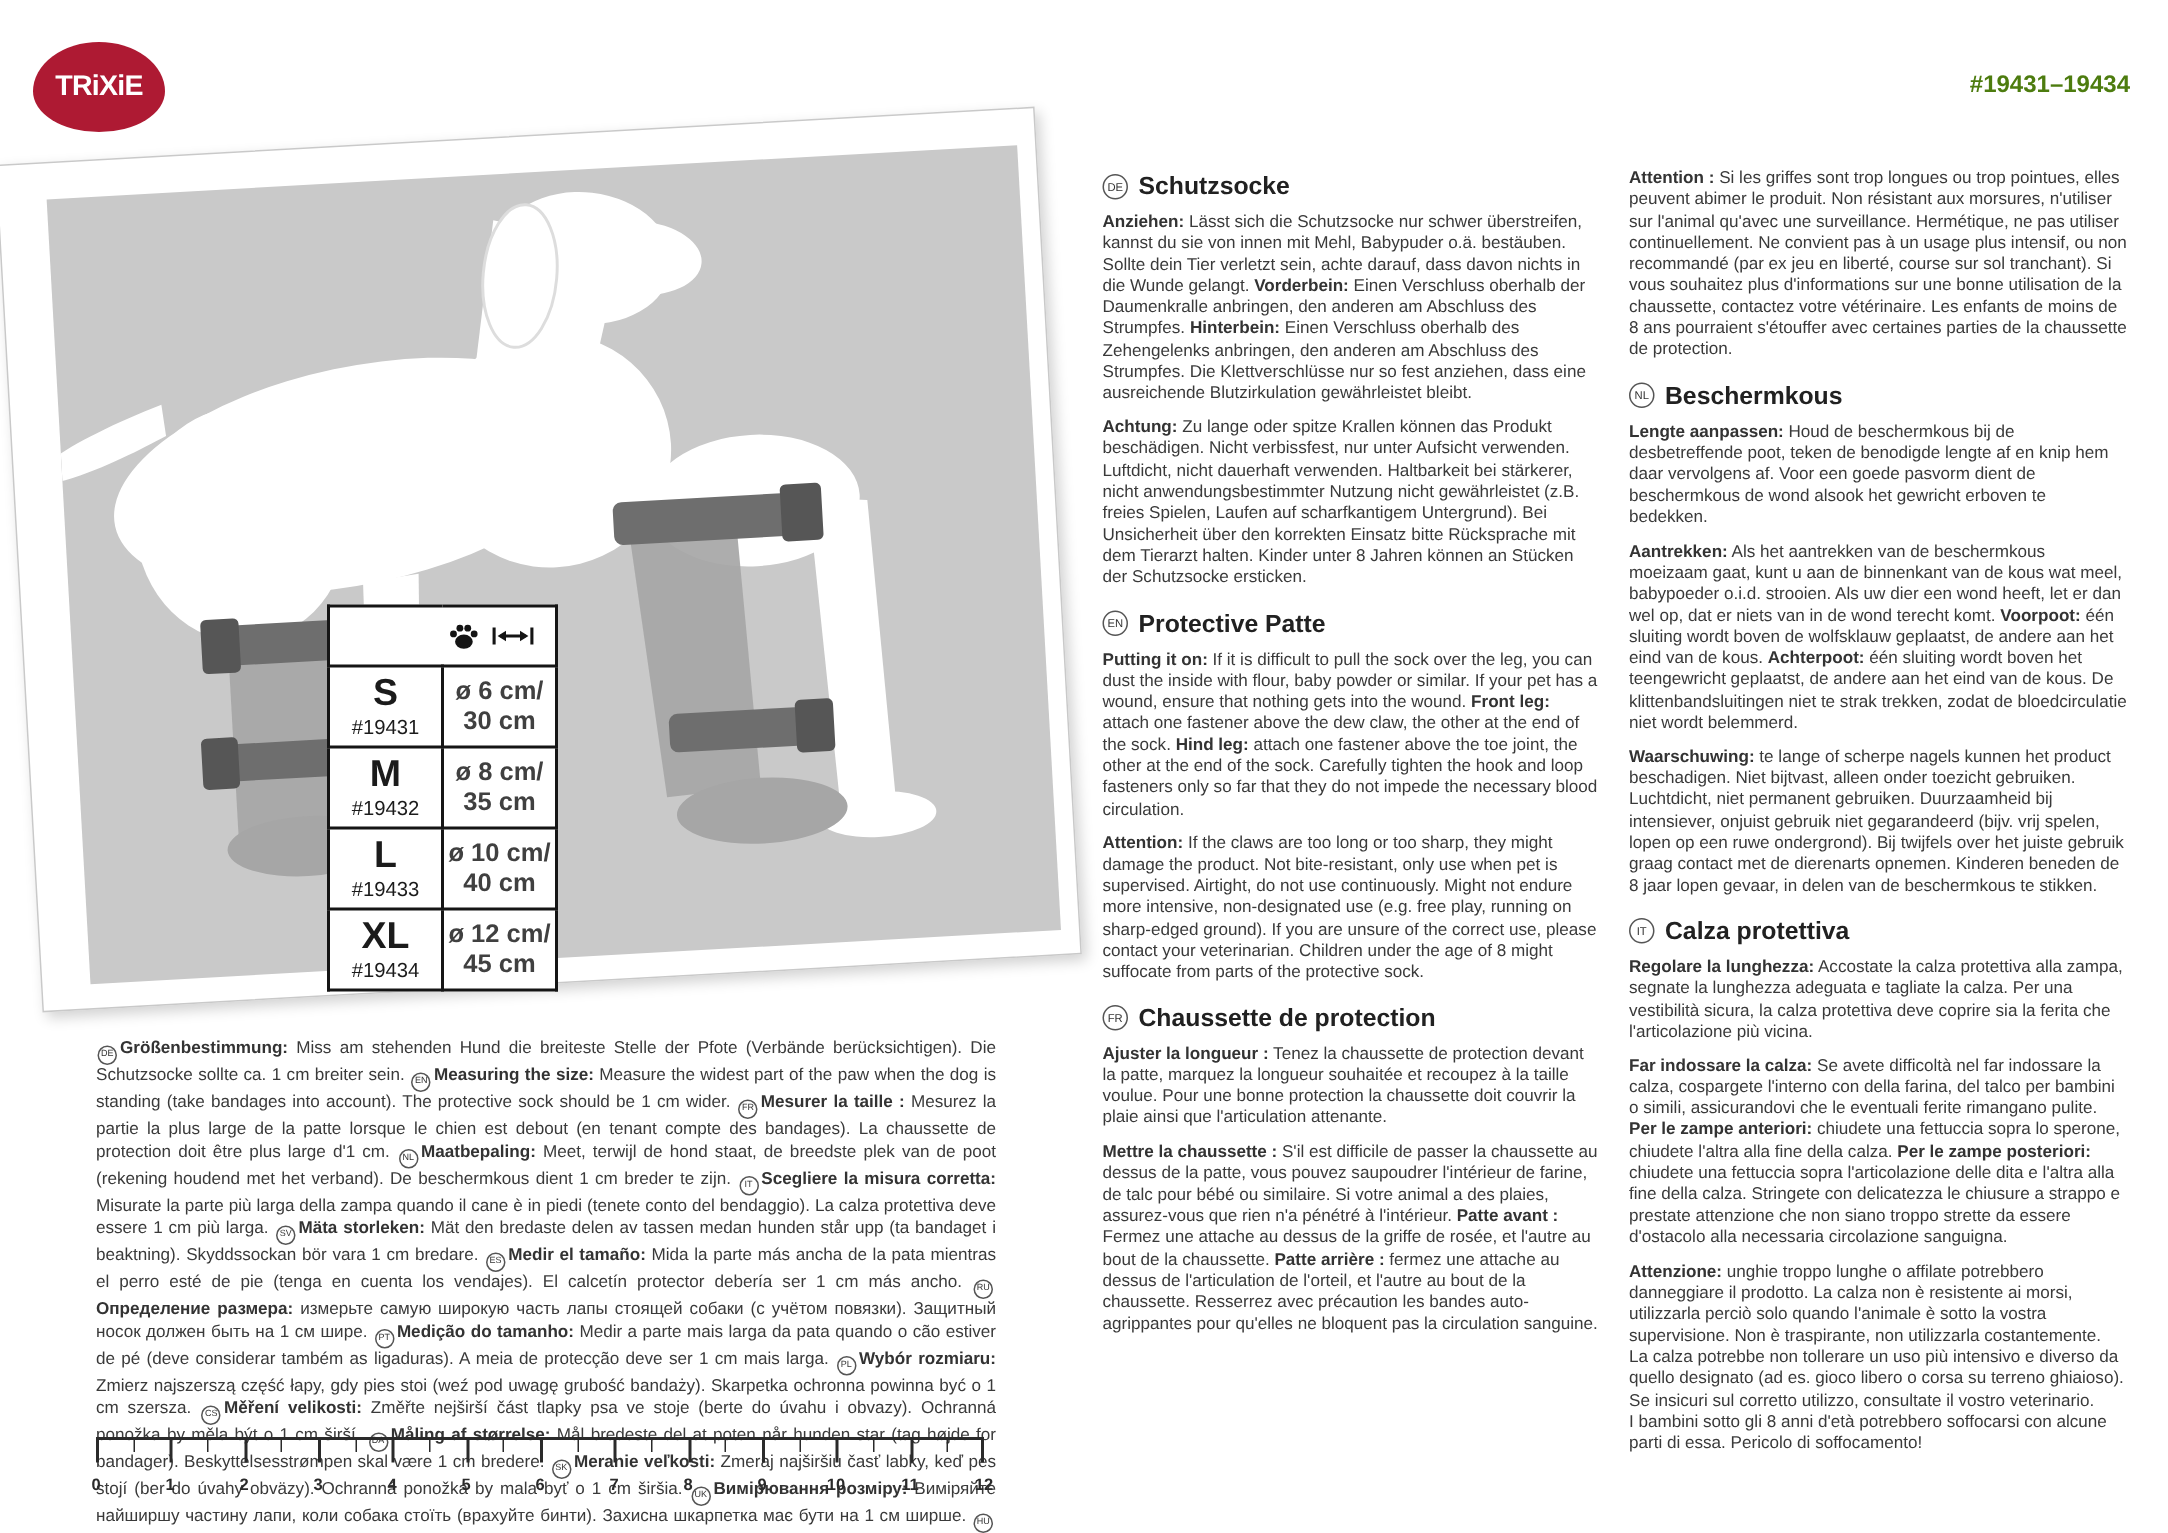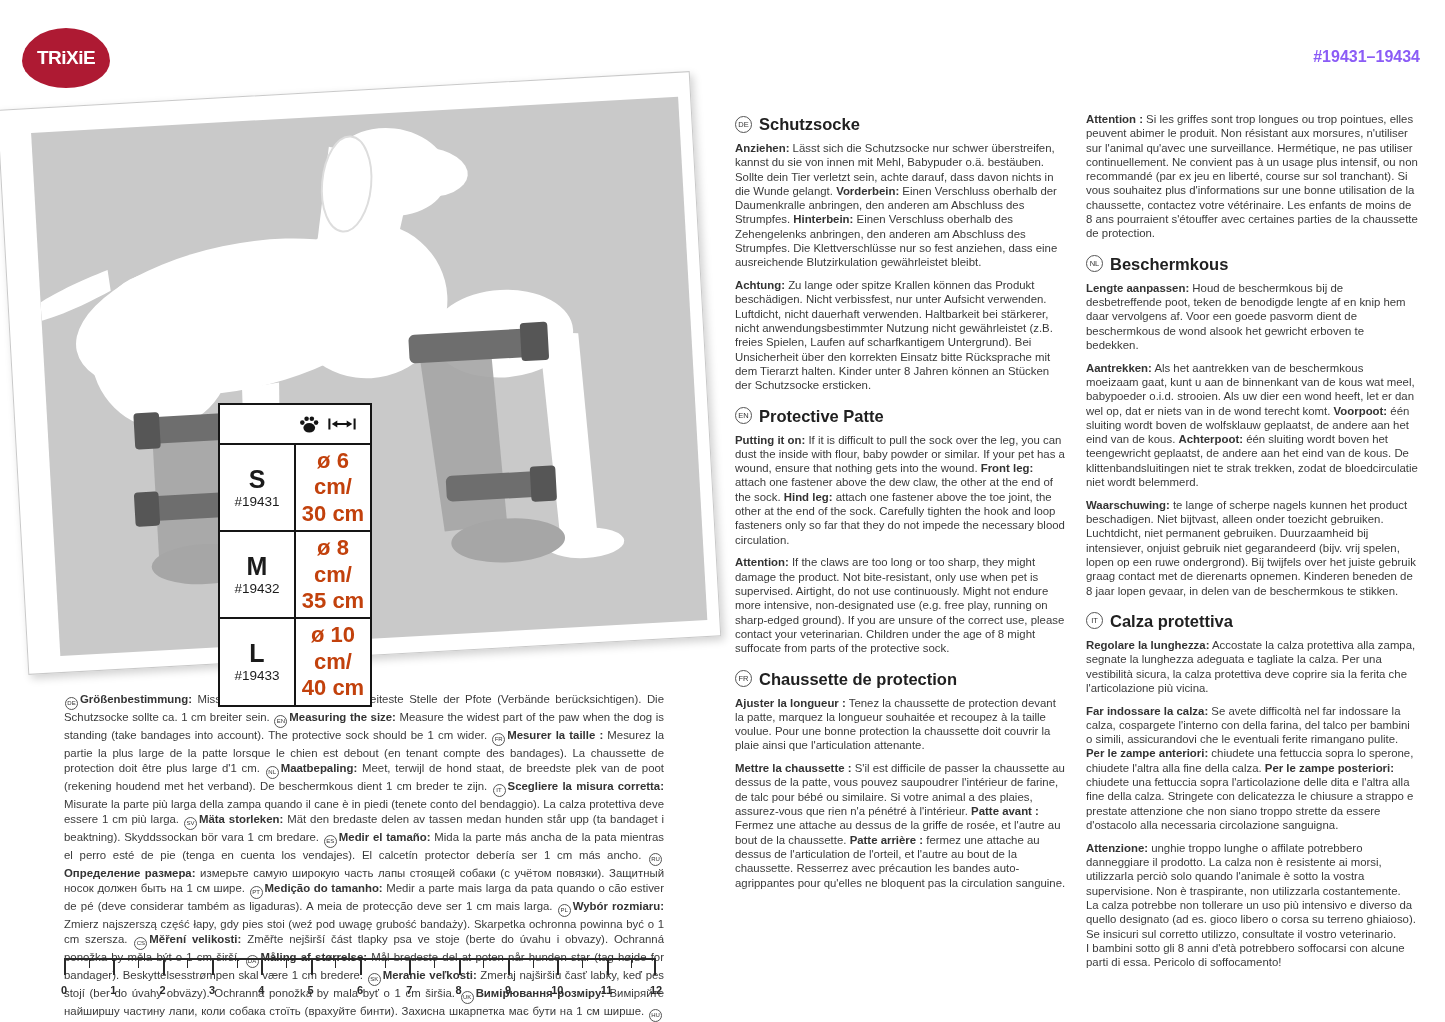--- a/index.html
+++ b/index.html
@@ -4,40 +4,40 @@
 <style>
   html,body{margin:0;padding:0;background:#ffffff;}
   .page{position:relative;width:1445px;height:1022px;background:#fff;overflow:hidden;
         font-family:"Liberation Sans",sans-serif;color:#3a3a3a;}
 
   
   .logo{position:absolute;left:22px;top:28px;width:88px;height:60px;background:#ae1a33;
         border-radius:50% 50% 50% 50% / 55% 55% 45% 45%;display:flex;align-items:center;justify-content:center;}
   .logo span{color:#fff;font-weight:bold;font-size:19px;letter-spacing:-0.5px;}
 
-  .article-no{position:absolute;right:25px;top:48px;font-size:16px;font-weight:bold;color:#8b5cf6;}
+  .article-no{position:absolute;right:25px;top:48px;font-size:16px;font-weight:bold;color:#4d7c0f;}
 
   
   .photo{position:absolute;left:12px;top:90px;width:694px;height:566px;}
   .photo-card{position:absolute;inset:0;background:#fff;border:1px solid #c9c9c9;
               box-shadow:3px 4px 9px rgba(0,0,0,0.18);transform:rotate(-3.2deg);}
   .photo-gray{position:absolute;left:32px;top:24px;right:12px;bottom:16px;background:#c9c9c9;overflow:hidden;}
   .photo-gray svg{position:absolute;inset:0;width:100%;height:100%;}
 
   
   .size-table{position:absolute;left:218px;top:403px;width:154px;border-collapse:collapse;
               background:#fff;z-index:6;table-layout:fixed;}
   .size-table th,.size-table td{border:2px solid #151515;text-align:center;padding:3px 2px;}
   .size-table .col-a{width:66px;}
   .size-table .col-b{width:84px;}
   .st-head{height:40px;}
   .st-head .icons{display:flex;align-items:center;justify-content:flex-end;gap:9px;padding-right:12px;}
   .st-size{font-size:25px;font-weight:bold;line-height:1;color:#1b1b1b;}
   .st-art{font-size:13.5px;color:#1b1b1b;margin-top:2px;}
-  .st-dim{font-size:22px;font-weight:bold;color:#c2410c;line-height:1.2;}
+  .st-dim{font-size:17px;font-weight:bold;color:#404040;line-height:1.2;}
   .size-table tbody td{height:46px;}
 
   
   .col{position:absolute;top:112px;width:332px;font-size:11.4px;line-height:14.3px;color:#3a3a3a;}
   .col-middle{left:735px;}
   .col-right{left:1086px;}
   .col p{margin:0 0 8.5px;}
   .col b{font-weight:bold;color:#333;}
   .col h2{font-size:16.5px;line-height:20px;margin:13px 0 7px;color:#212121;
           display:flex;align-items:center;gap:7px;font-weight:bold;}
@@ -146,20 +146,29 @@
             <div class="st-dim">ø 8 cm/<br>35 cm</div>
           </td>
         </tr>
         <tr>
           <td class="col-a">
             <div class="st-size">L</div>
             <div class="st-art">#19433</div>
           </td>
           <td class="col-b">
             <div class="st-dim">ø 10 cm/<br>40 cm</div>
+          </td>
+        </tr>
+        <tr>
+          <td class="col-a">
+            <div class="st-size">XL</div>
+            <div class="st-art">#19434</div>
+          </td>
+          <td class="col-b">
+            <div class="st-dim">ø 12 cm/<br>45 cm</div>
           </td>
         </tr>
       </tbody>
   </table>
 
   <div class="col col-middle" id="col-0">
       <h2>
         <span class="badge badge-lg">DE</span>
         <span>Schutzsocke</span>
       </h2>

